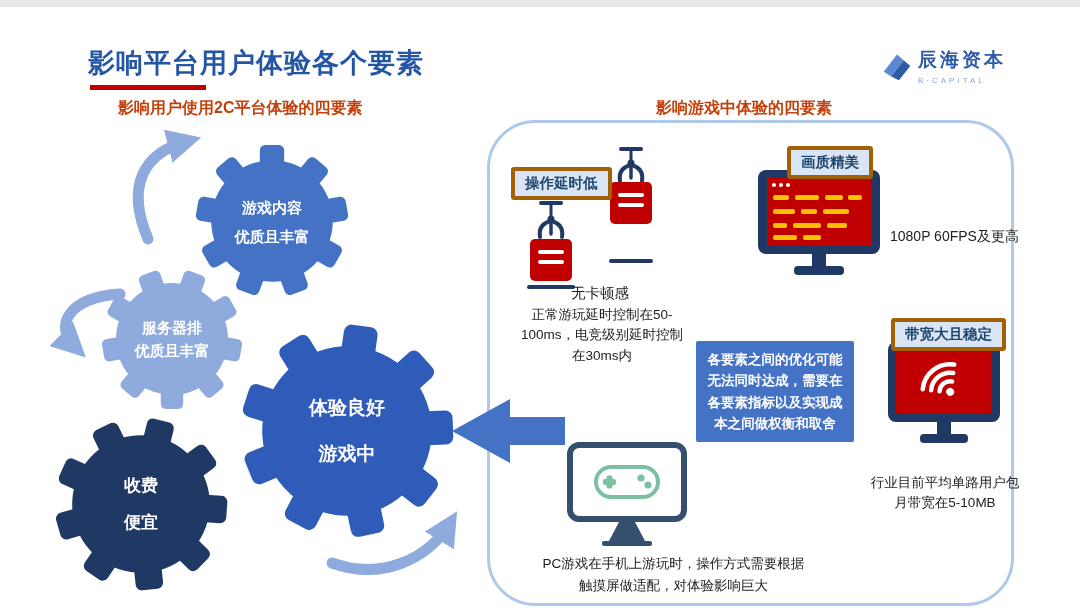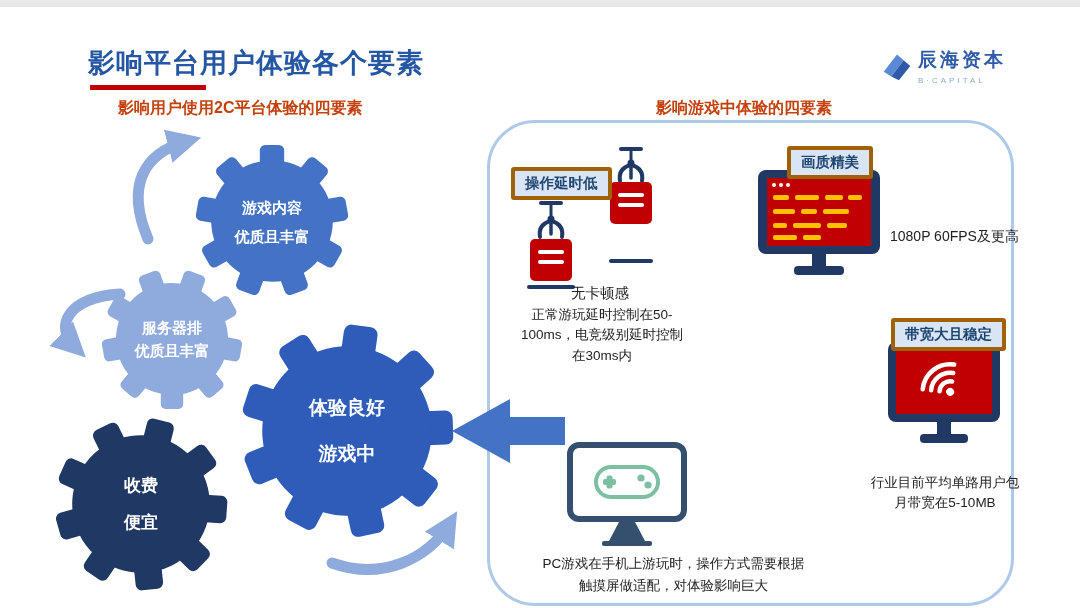--- a/index.html
+++ b/index.html
@@ -210,20 +210,21 @@
       <path d="M-8,3 A10.6,10.6 0 0 1 8,3" stroke="#ffffff" stroke-width="4.5" fill="none" stroke-linecap="round"></path>
       <path d="M-14,-3 A19.1,19.1 0 0 1 14,-3" stroke="#ffffff" stroke-width="4.5" fill="none" stroke-linecap="round"></path>
       <path d="M-20,-9 A27.6,27.6 0 0 1 20,-9" stroke="#ffffff" stroke-width="4.5" fill="none" stroke-linecap="round"></path>
     </g>
     <rect x="53" y="82" width="14" height="12" fill="#1F3864"></rect>
     <rect x="36" y="94" width="48" height="9" rx="4" fill="#1F3864"></rect>
   </svg>
 
   <div class="txt bandwidth-desc">行业目前平均单路用户包月带宽在5-10MB</div>
 
+  <div class="tradeoff">各要素之间的优化可能无法同时达成，需要在各要素指标以及实现成本之间做权衡和取舍</div>
 
 
   <svg class="icon-svg" style="left:562px; top:434px;" width="132" height="110" viewBox="0 0 132 110">
     <rect x="8" y="4" width="114" height="74" rx="9" fill="#ffffff" stroke="#34506E" stroke-width="6"></rect>
     <g transform="translate(65,41)">
       <rect x="-31" y="-15" width="62" height="30" rx="15" fill="none" stroke="#7CC0A2" stroke-width="4"></rect>
       <rect x="-24" y="-3" width="13" height="6" rx="2" fill="#7CC0A2"></rect>
       <rect x="-20.5" y="-6.5" width="6" height="13" rx="2" fill="#7CC0A2"></rect>
       <circle cx="14" cy="-4" r="3.6" fill="#7CC0A2"></circle>
       <circle cx="21" cy="3" r="3.6" fill="#7CC0A2"></circle>

